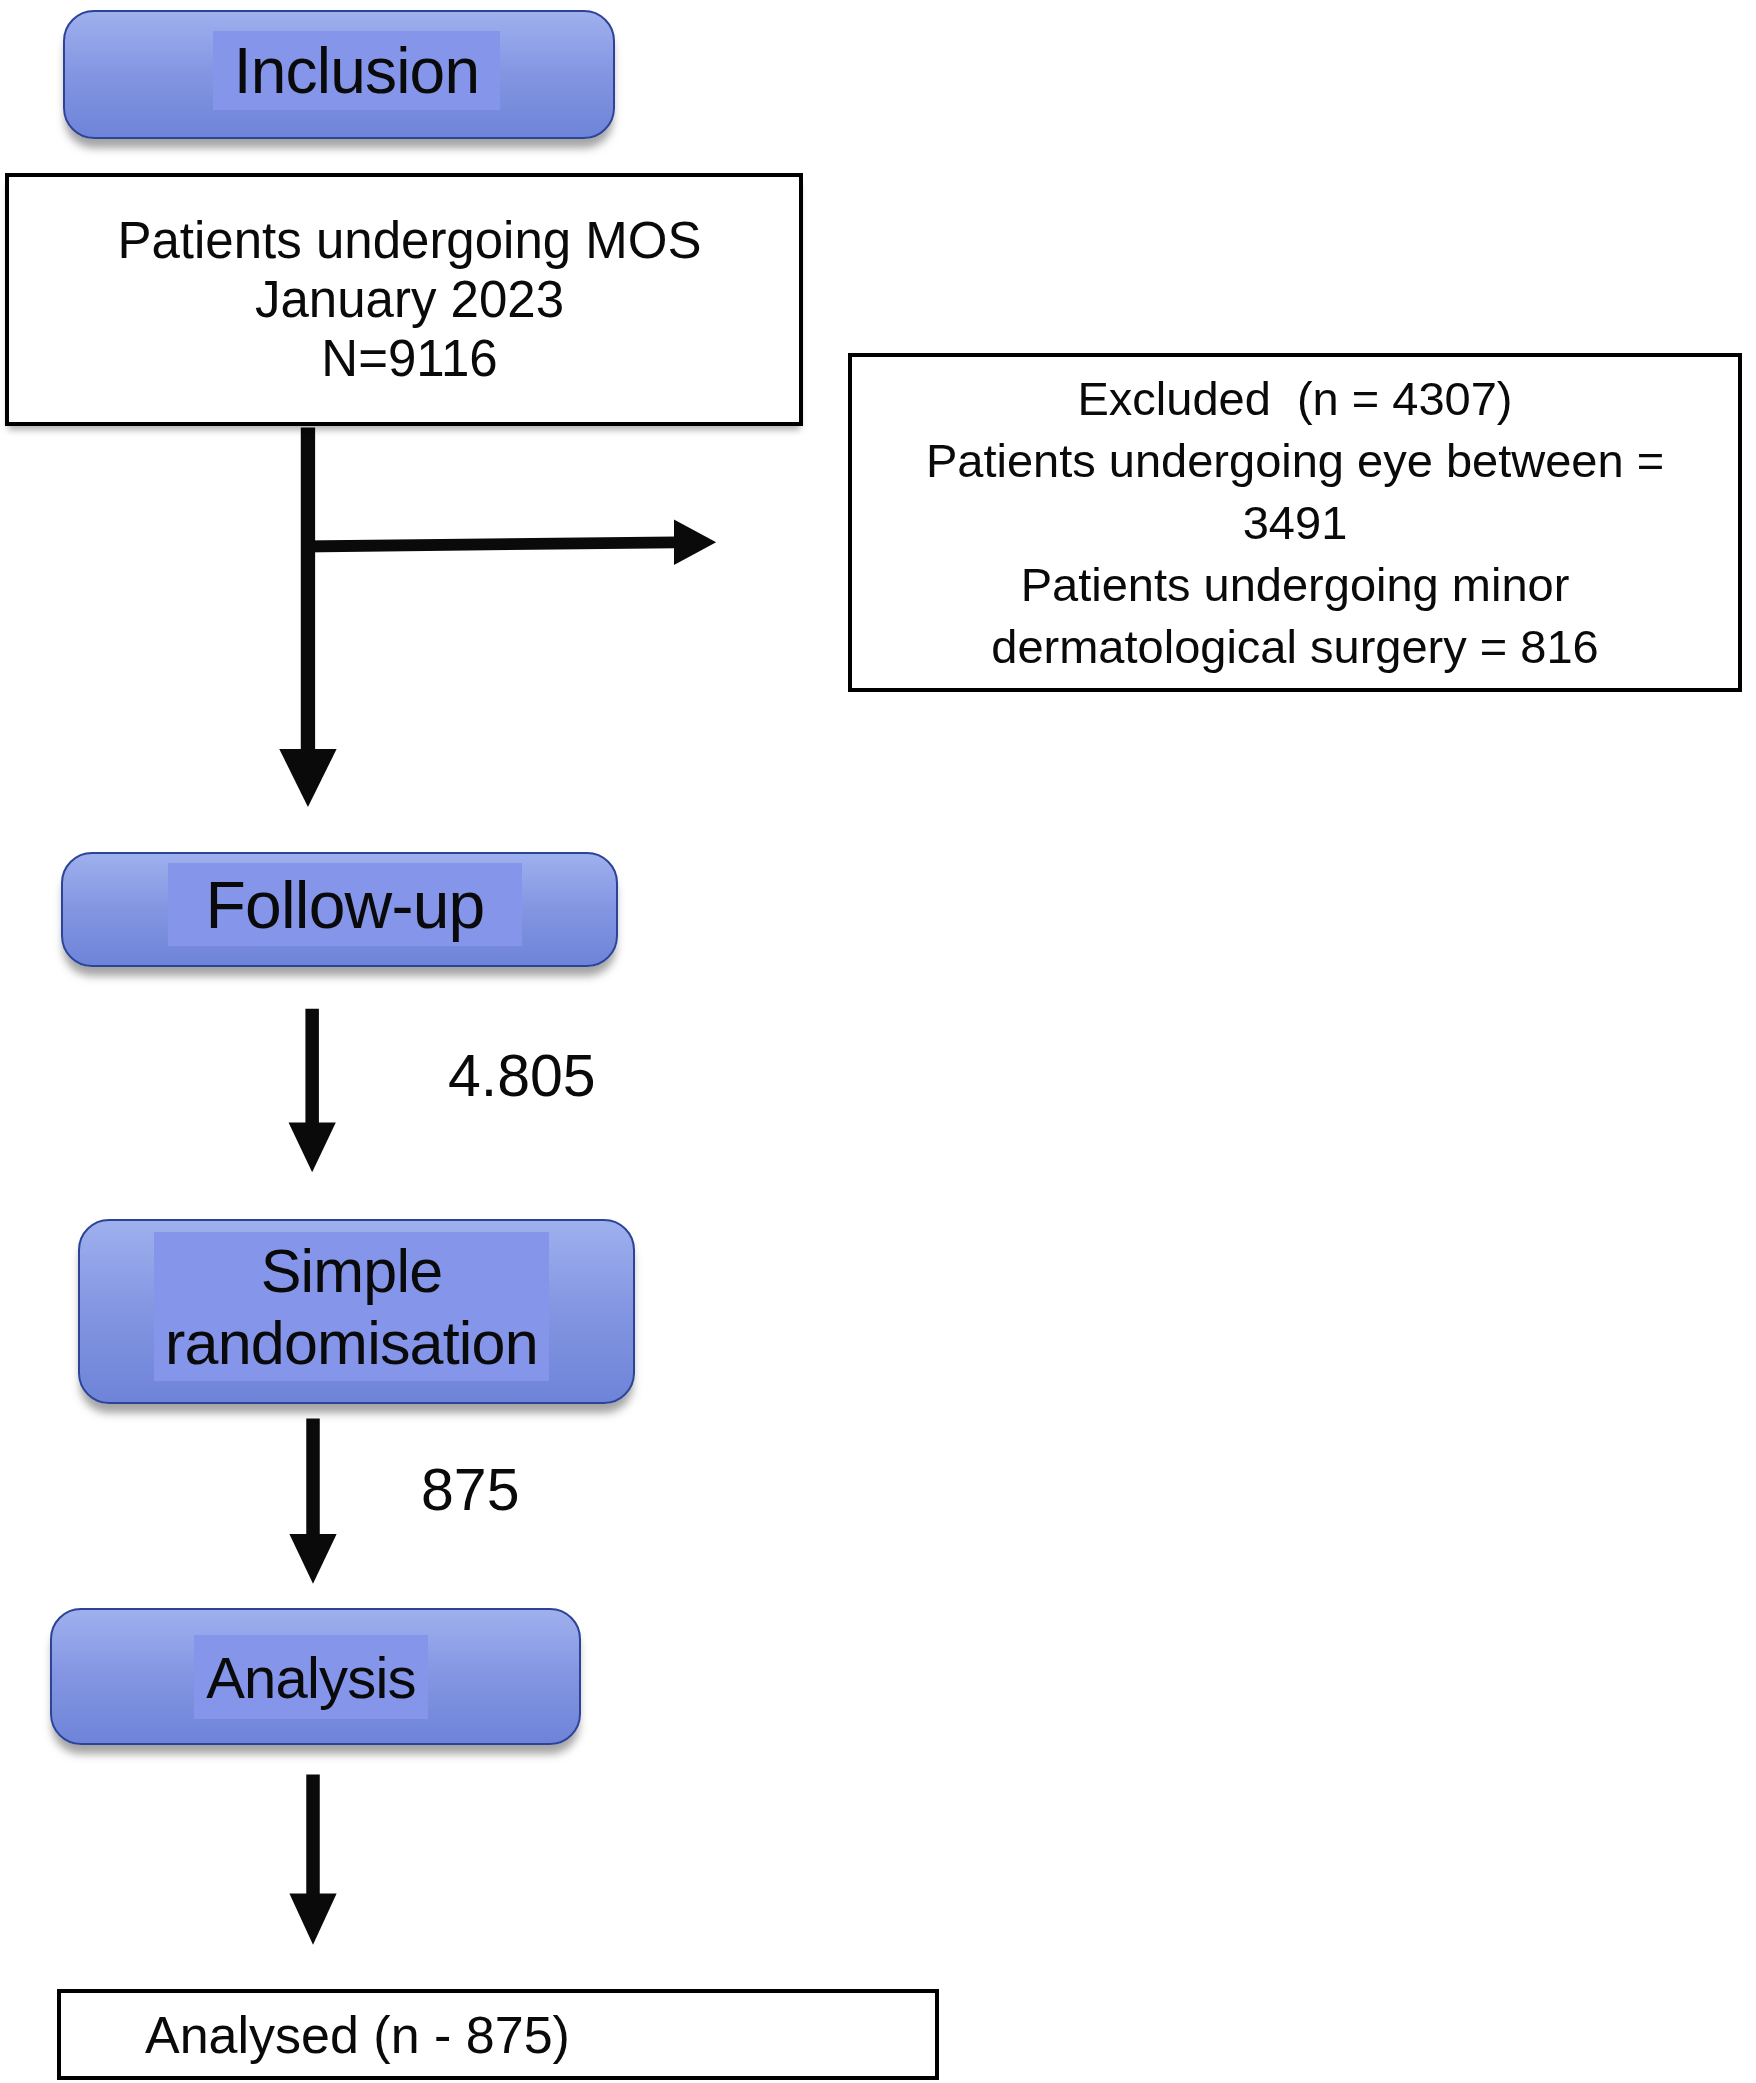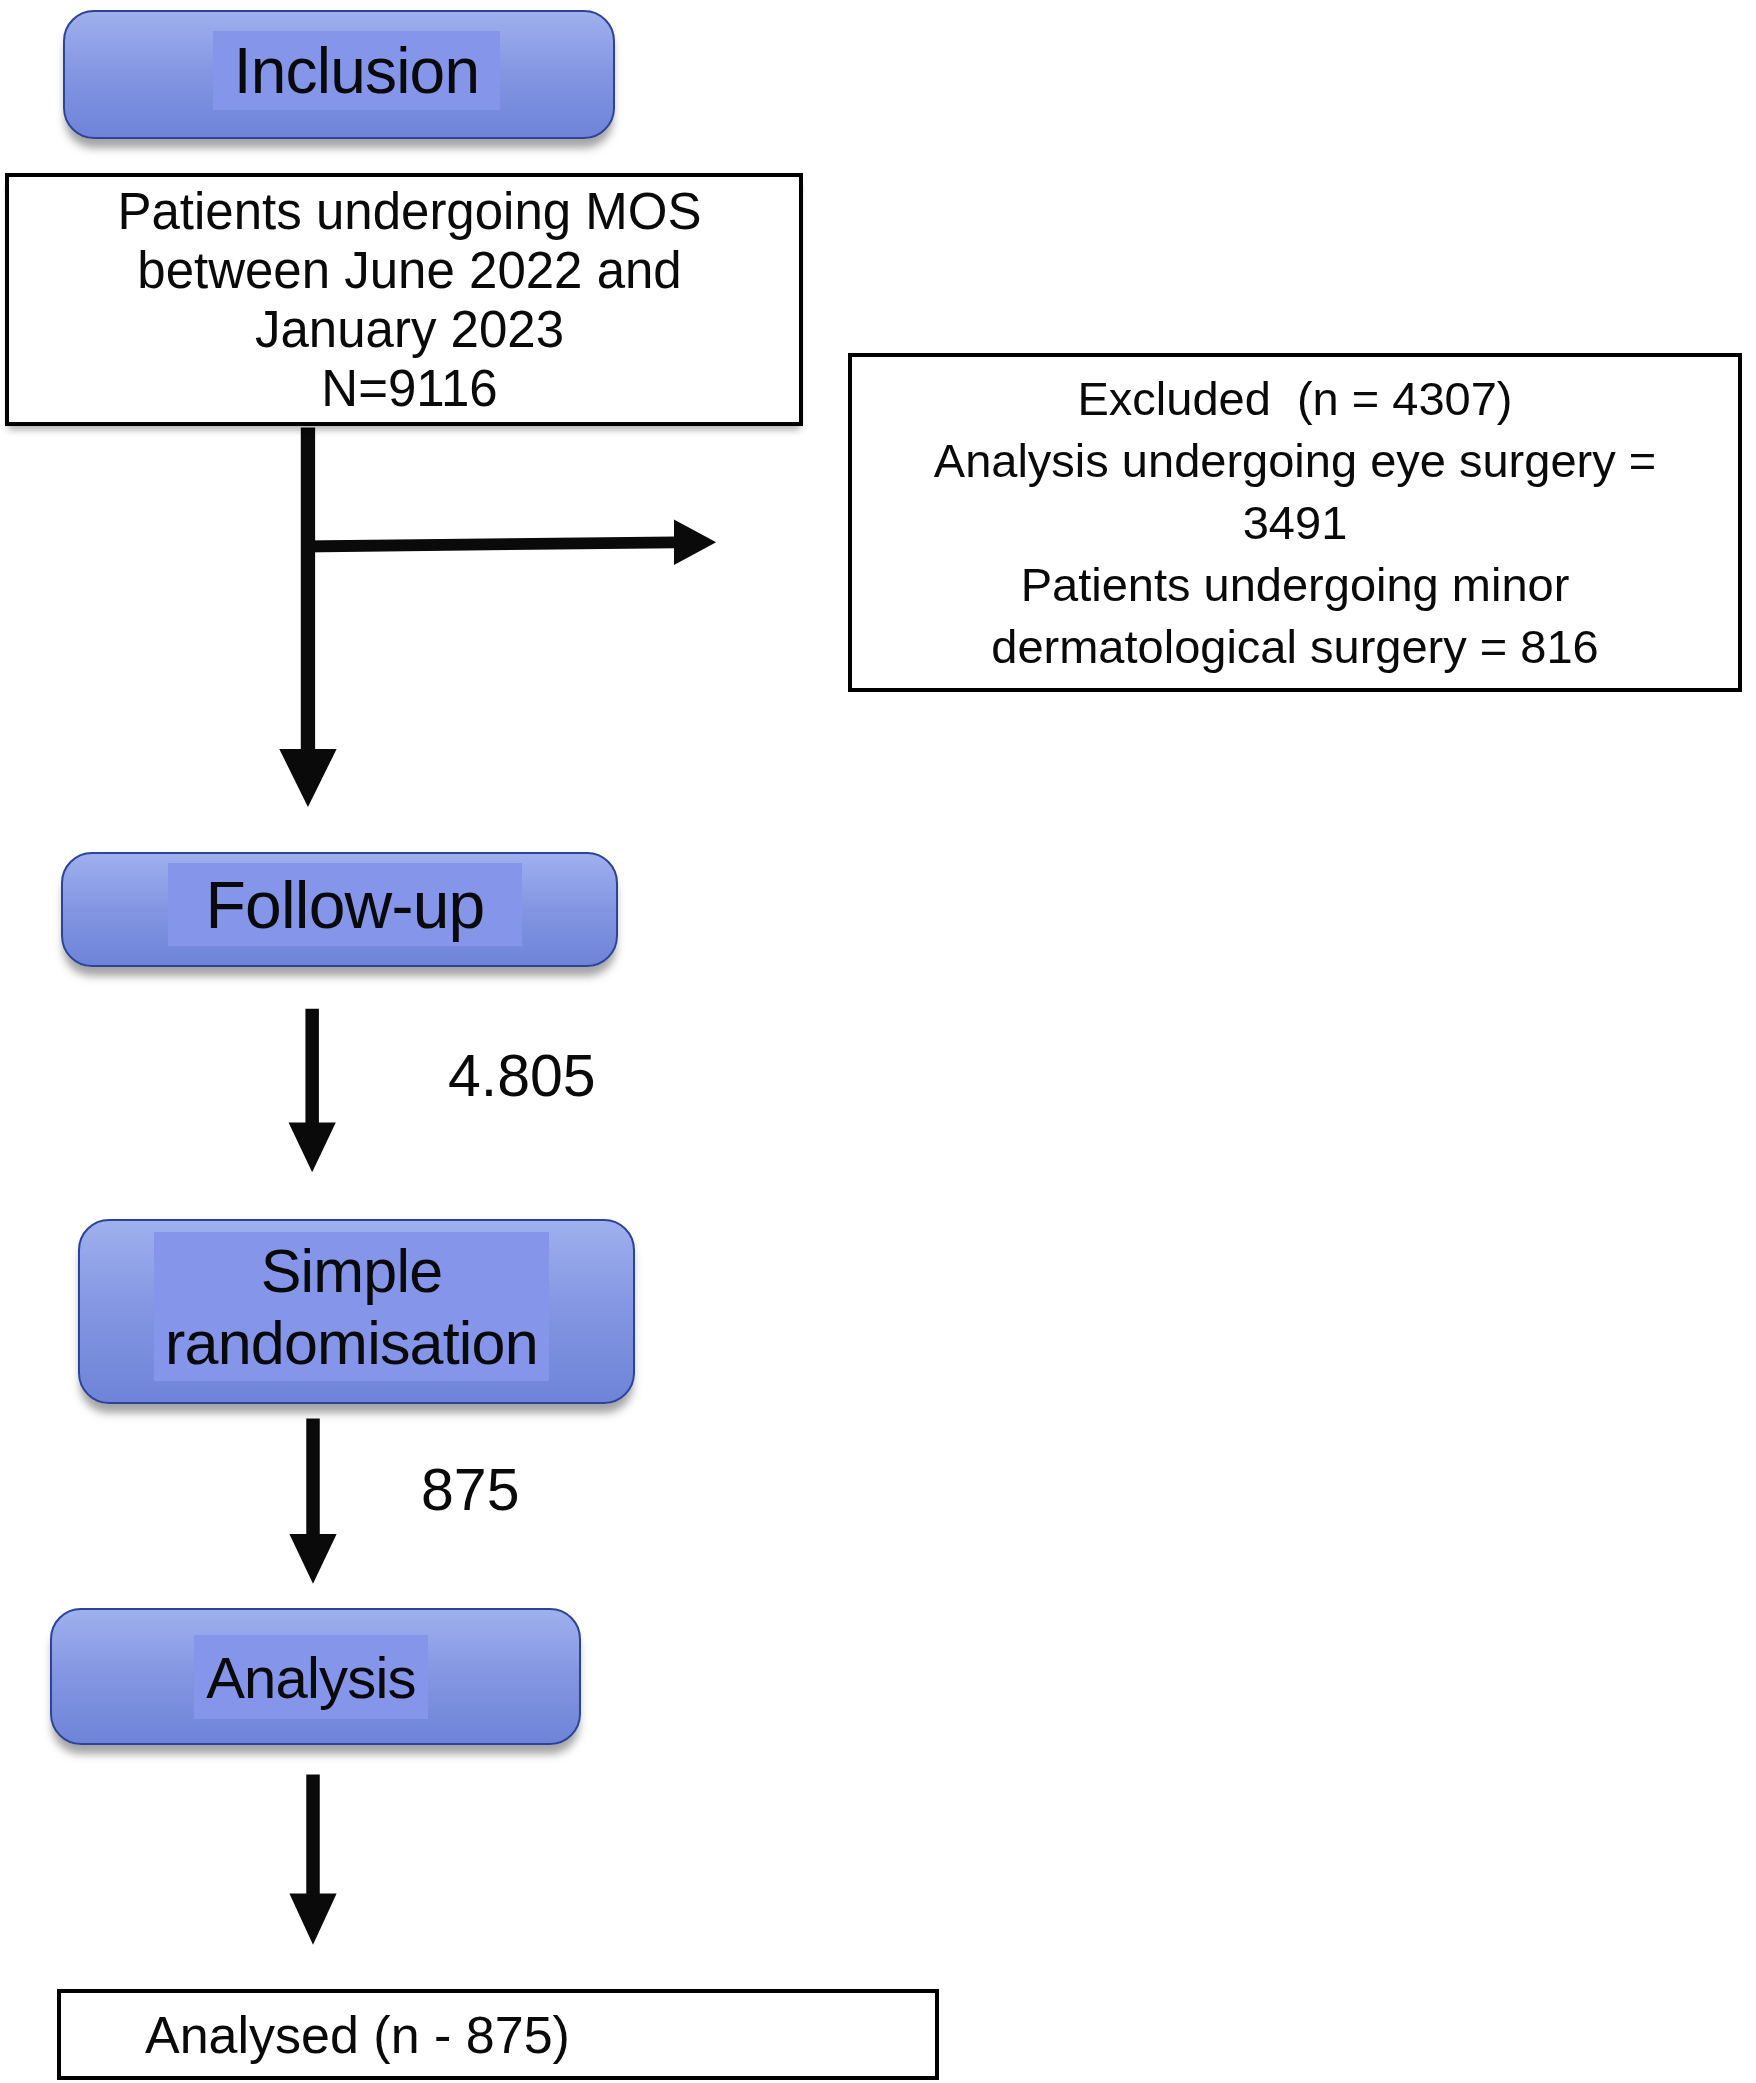--- a/index.html
+++ b/index.html
@@ -125,28 +125,27 @@
   </svg>
 
   <div class="stage-btn" id="btn-inclusion">
     <div class="stage-hl">
       <span class="stage-label">Inclusion</span>
     </div>
   </div>
 
   <div class="flow-box" id="box-patients">
     <span class="box-line">Patients undergoing MOS</span>
-    <span class="box-line">between June 2022 and</span>
     <span class="box-line">January 2023</span>
     <span class="box-line">N=9116</span>
   </div>
 
   <div class="flow-box" id="box-excluded">
     <span class="box-line">Excluded  (n = 4307)</span>
-    <span class="box-line">Analysis undergoing eye surgery =</span>
+    <span class="box-line">Patients undergoing eye between =</span>
     <span class="box-line">3491</span>
     <span class="box-line">Patients undergoing minor</span>
     <span class="box-line">dermatological surgery = 816</span>
   </div>
 
   <div class="stage-btn" id="btn-followup">
     <div class="stage-hl">
       <span class="stage-label">Follow-up</span>
     </div>
   </div>

